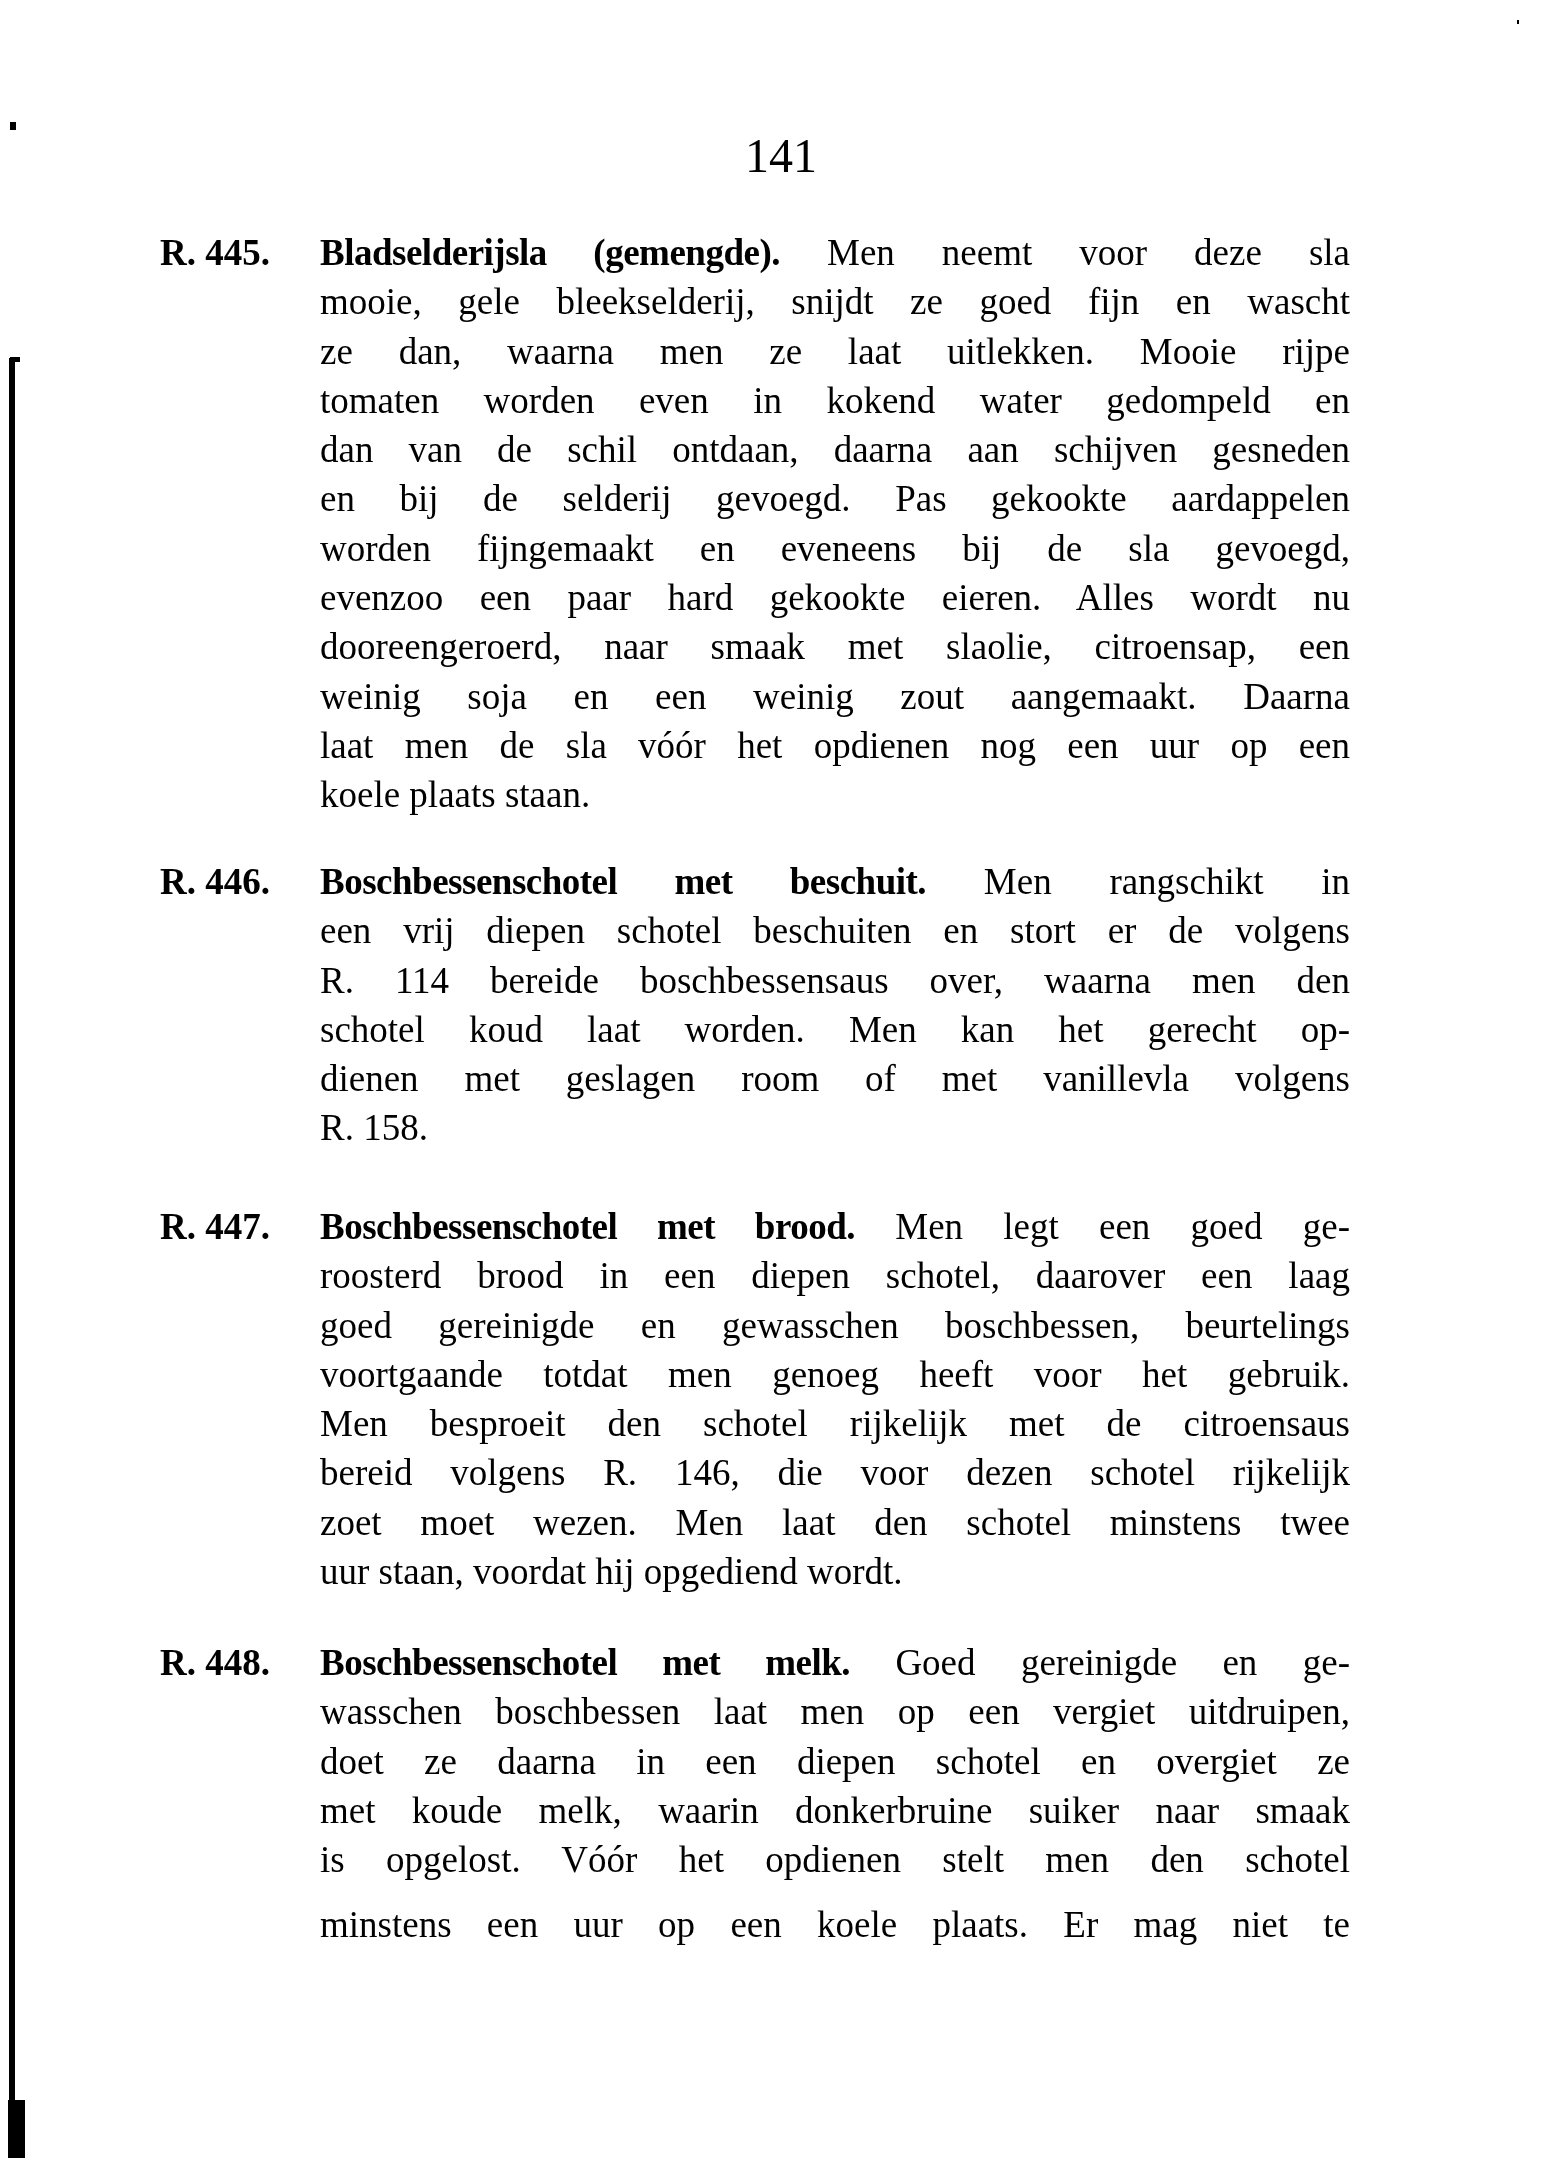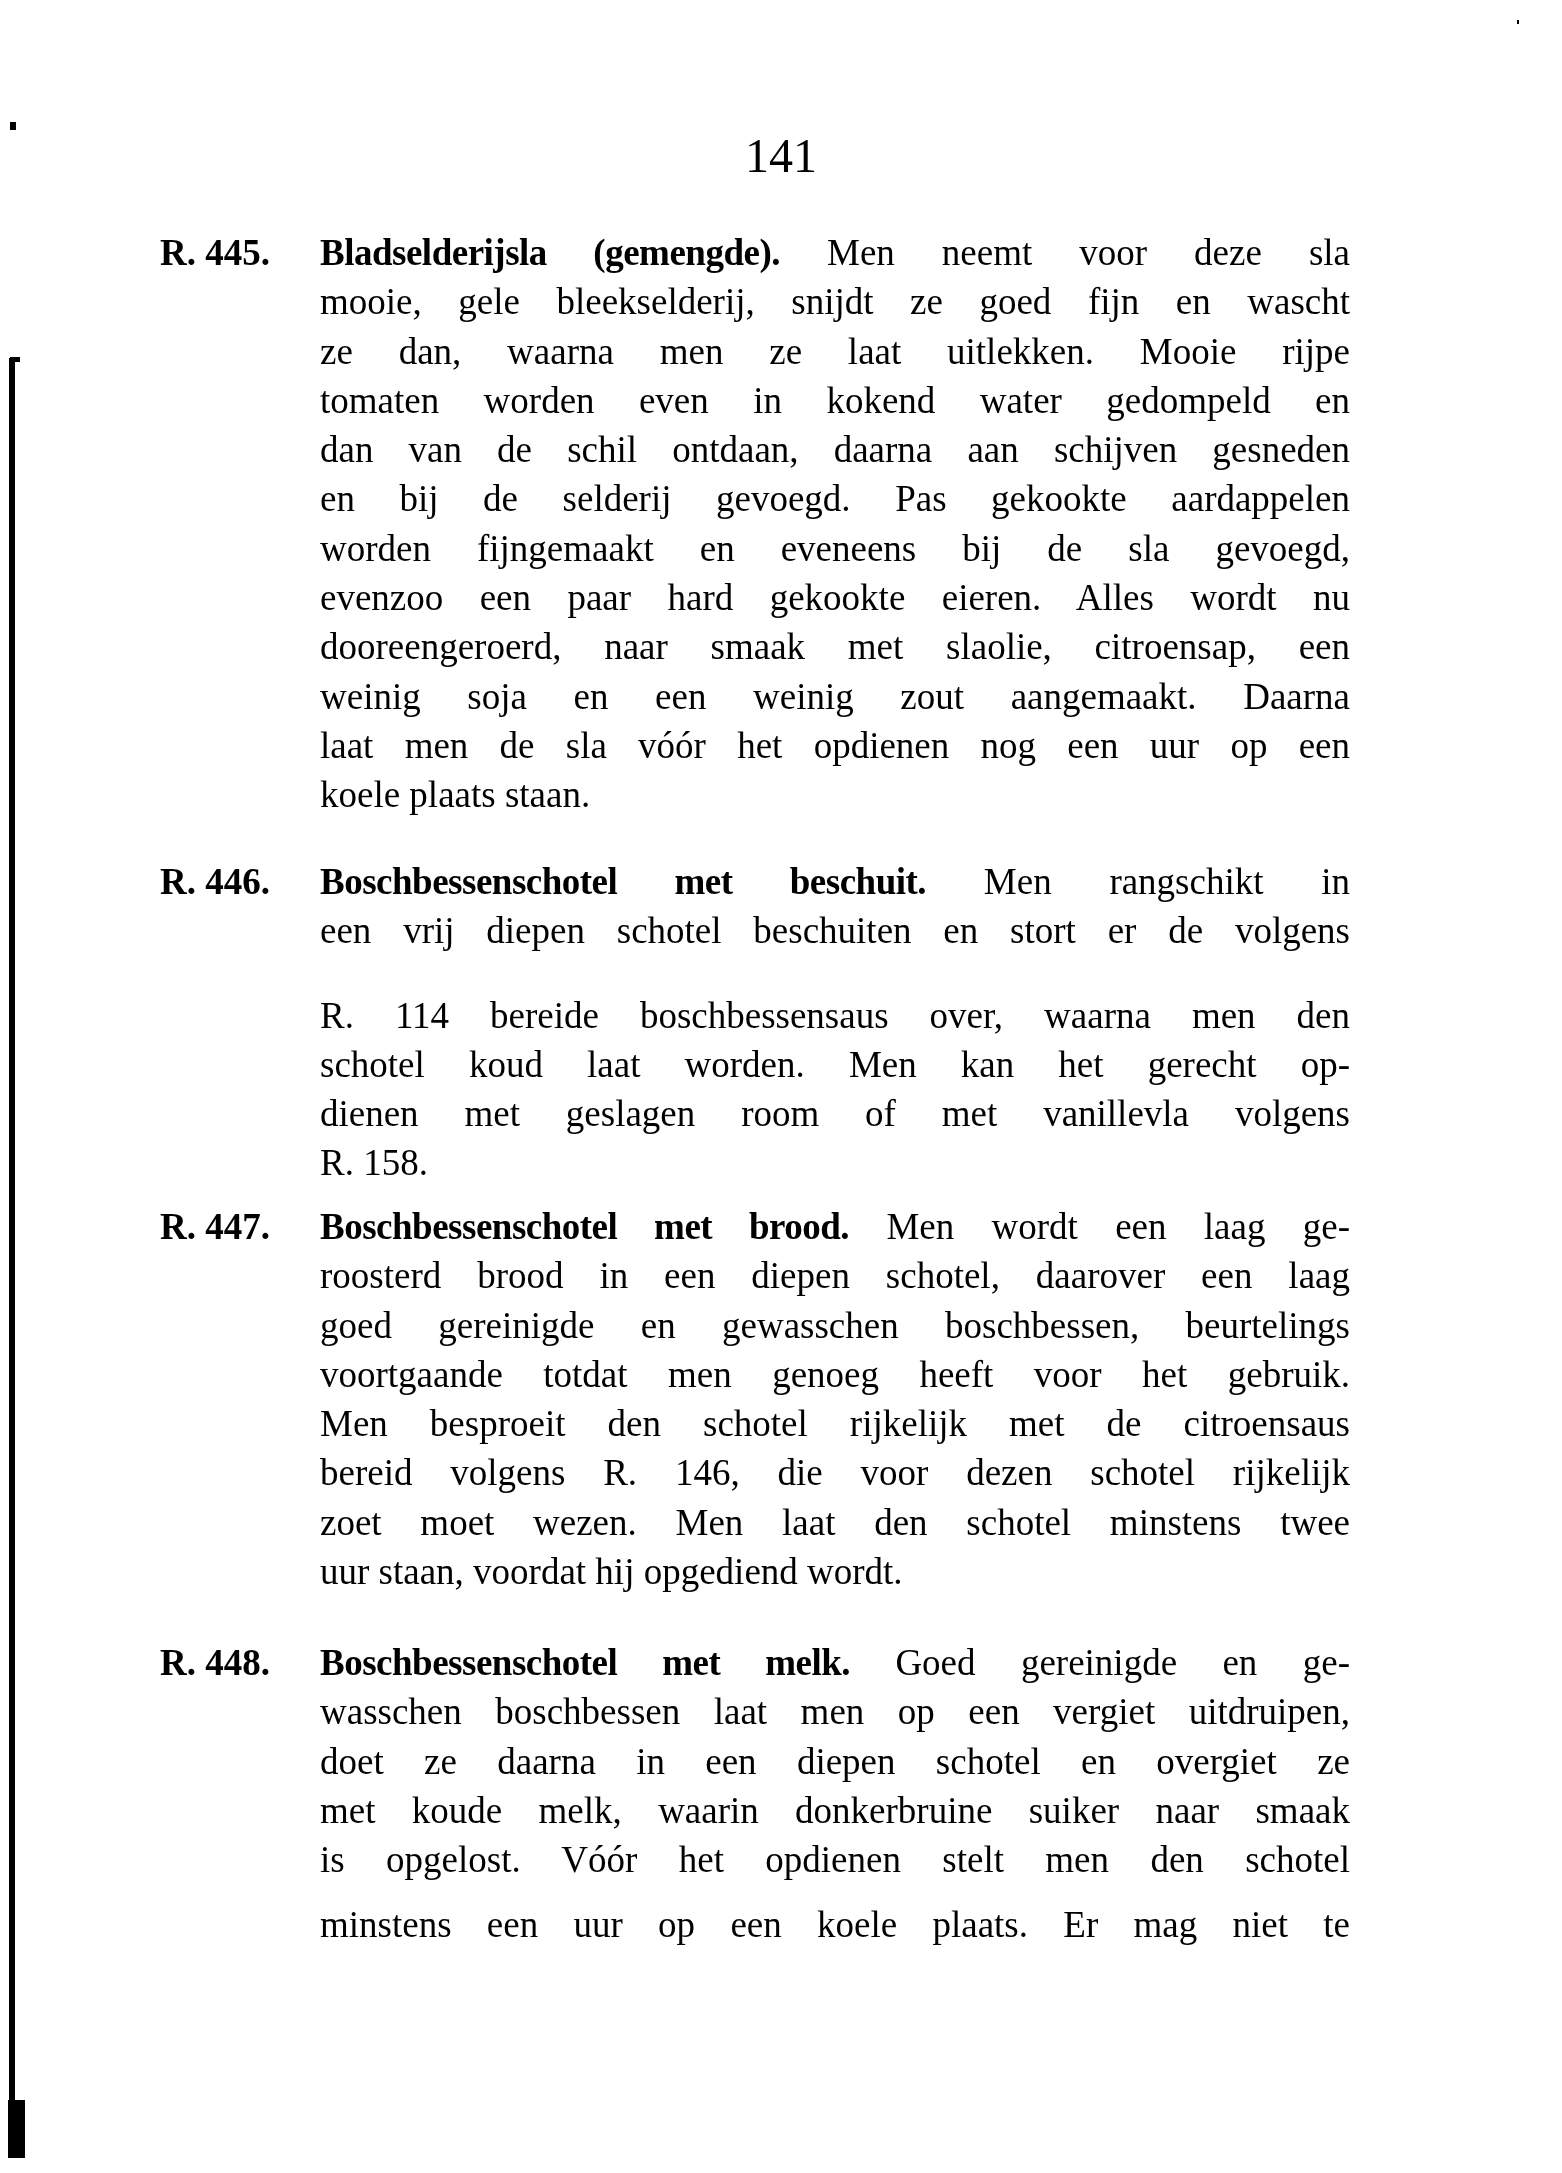--- a/index.html
+++ b/index.html
@@ -51,31 +51,31 @@
       <span class="line" style="white-space: nowrap;">laat men de sla vóór het opdienen nog een uur op een</span>
       <span class="line last">koele plaats staan.</span>
     </div>
   </div>
 
   <div class="recipe" style="top:857px;">
     <span class="num">R. 446.</span>
     <div class="body">
       <span class="line" style="white-space: nowrap;"><b class="title">Boschbessenschotel met beschuit.</b> <span>Men rangschikt in</span></span>
       <span class="line" style="white-space: nowrap;">een vrij diepen schotel beschuiten en stort er de volgens</span>
-      <span class="line" style="white-space: nowrap; margin-top: 35px;">R. 114 bereide boschbessensaus over, waarna men den</span>
+      <span class="line" style="white-space: nowrap;">R. 114 bereide boschbessensaus over, waarna men den</span>
       <span class="line" style="white-space: nowrap;">schotel koud laat worden. Men kan het gerecht op-</span>
       <span class="line" style="white-space: nowrap;">dienen met geslagen room of met vanillevla volgens</span>
       <span class="line last">R. 158.</span>
     </div>
   </div>
 
   <div class="recipe" style="top:1202px;">
     <span class="num">R. 447.</span>
     <div class="body">
-      <span class="line" style="white-space: nowrap;"><b class="title">Boschbessenschotel met brood.</b> <span>Men wordt een laag ge-</span></span>
+      <span class="line" style="white-space: nowrap;"><b class="title">Boschbessenschotel met brood.</b> <span>Men legt een goed ge-</span></span>
       <span class="line" style="white-space: nowrap;">roosterd brood in een diepen schotel, daarover een laag</span>
       <span class="line" style="white-space: nowrap;">goed gereinigde en gewasschen boschbessen, beurtelings</span>
       <span class="line" style="white-space: nowrap;">voortgaande totdat men genoeg heeft voor het gebruik.</span>
       <span class="line" style="white-space: nowrap;">Men besproeit den schotel rijkelijk met de citroensaus</span>
       <span class="line" style="white-space: nowrap;">bereid volgens R. 146, die voor dezen schotel rijkelijk</span>
       <span class="line" style="white-space: nowrap;">zoet moet wezen. Men laat den schotel minstens twee</span>
       <span class="line last">uur staan, voordat hij opgediend wordt.</span>
     </div>
   </div>
 

